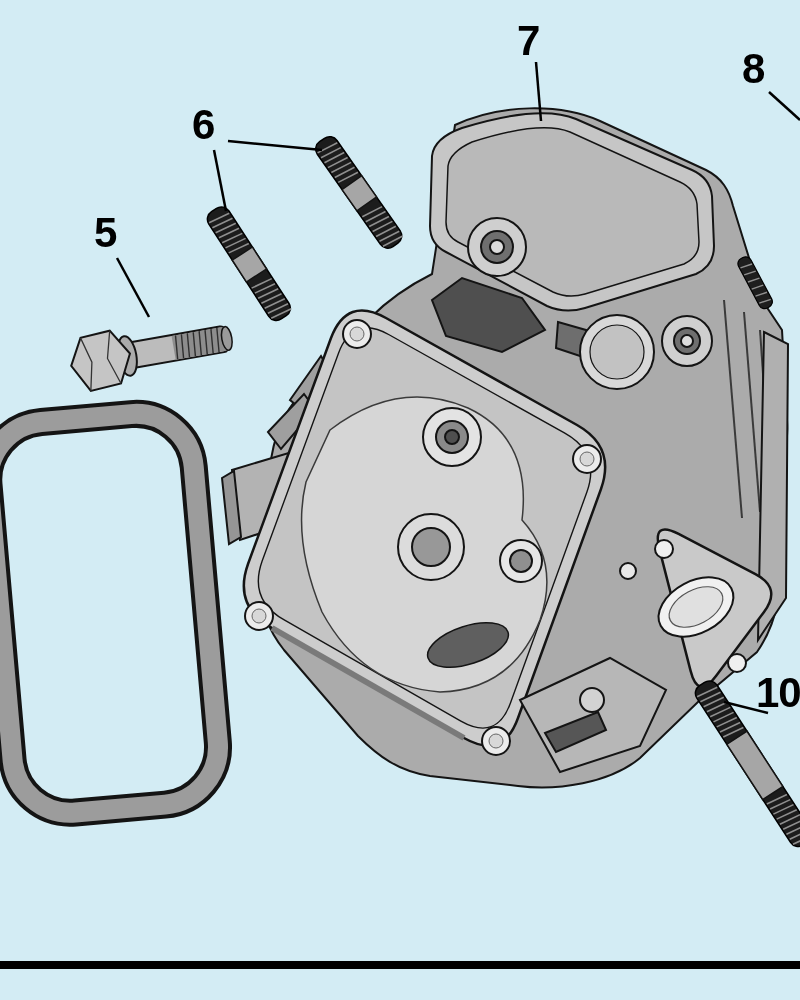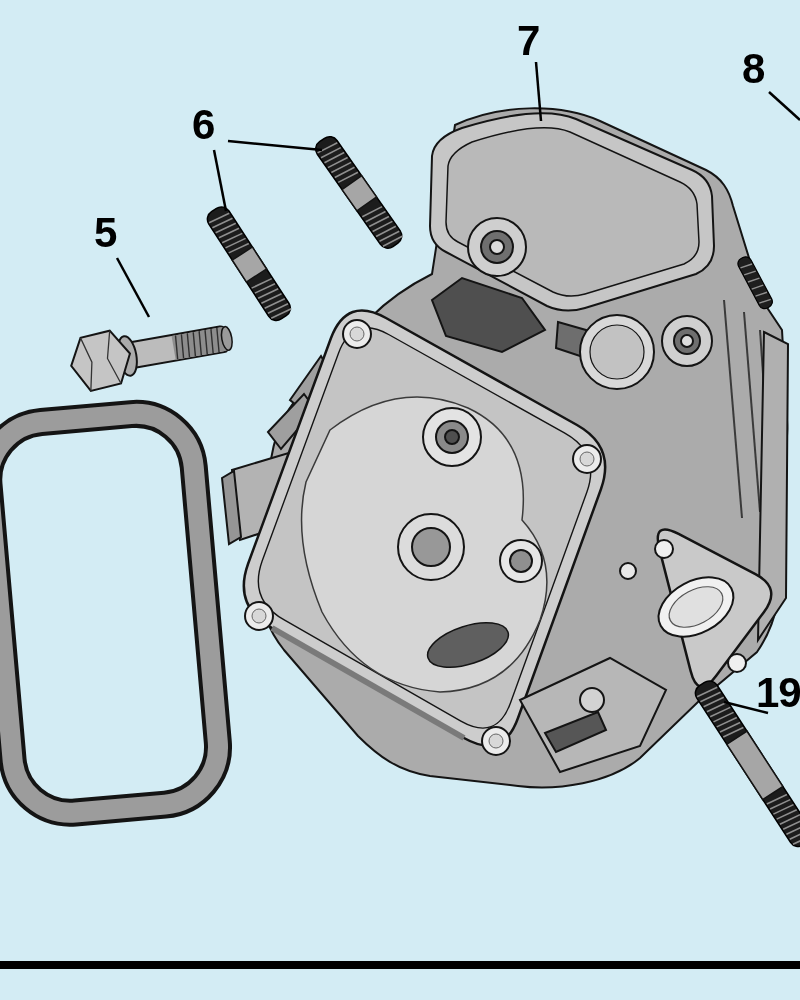--- a/index.html
+++ b/index.html
@@ -205,15 +205,15 @@
       <path d="M768,713 L724,702"></path>
     </g>
 
     <rect x="0" y="961" width="800" height="8" fill="#000"></rect>
   </svg>
 
   <div class="callout" style="left:94px;  top:212px;">5</div>
   <div class="callout" style="left:192px; top:104px;">6</div>
   <div class="callout" style="left:517px; top:20px;">7</div>
   <div class="callout" style="left:742px; top:48px;">8</div>
-  <div class="callout" style="left:756px; top:672px;">19</div>
+  <div class="callout" style="left:756px; top:672px;">10</div>
 
 </div>
 
 </body></html>

